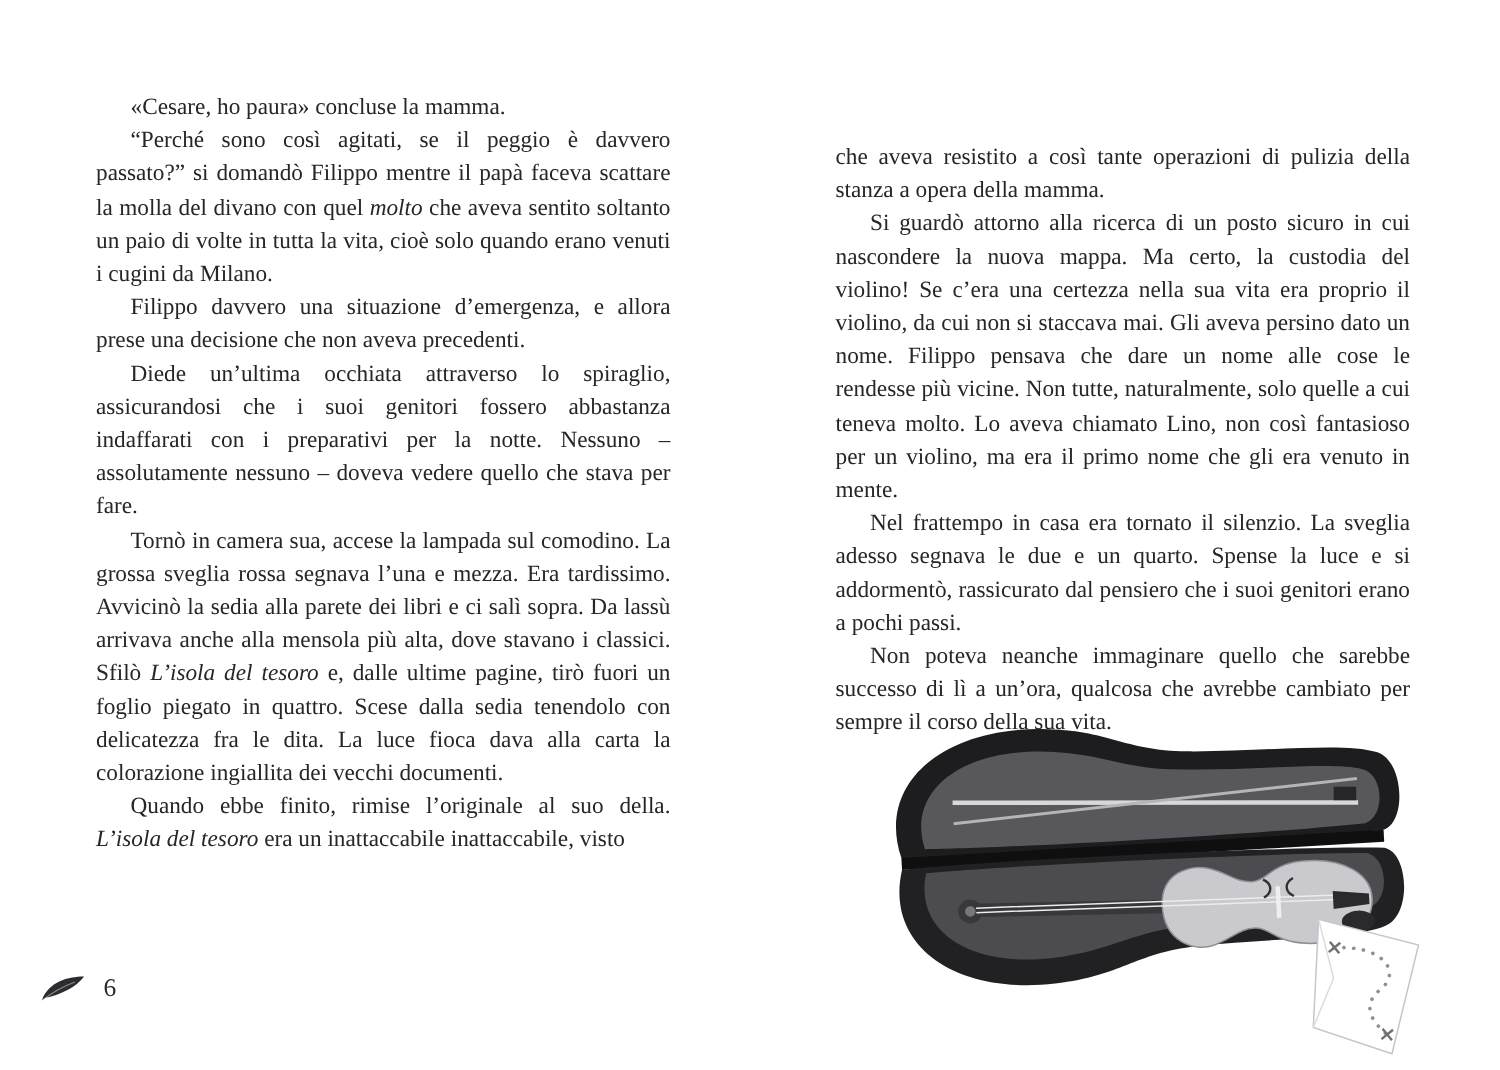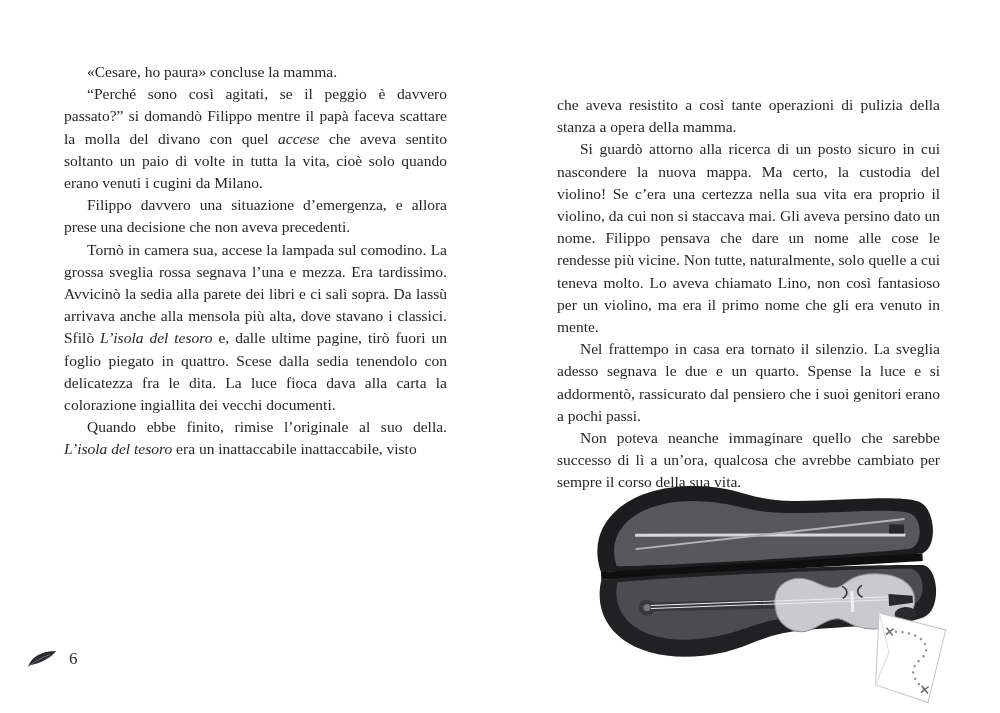--- a/index.html
+++ b/index.html
@@ -39,22 +39,23 @@
     width: 374px; height: 240px;
   }
 </style>
 </head>
 <body>
 
 <div class="page">
 
   <div class="col" id="col-left">
       <p class="indent"><span>«Cesare, ho paura» concluse la mamma.</span></p>
-      <p class="indent"><span>“Perché sono così agitati, se il peggio è davvero passato?” si domandò Filippo mentre il papà faceva scattare la molla del divano con quel </span><em>accese</em><span> che aveva sentito soltanto un paio di volte in tutta la vita, cioè solo quando erano venuti i cugini da Milano.</span></p>
+      <p class="indent"><span>“Perché sono così agitati, se il peggio è davvero passato?” si domandò Filippo mentre il papà faceva scattare la molla del divano con quel </span><em>molto</em><span> che aveva sentito soltanto un paio di volte in tutta la vita, cioè solo quando erano venuti i cugini da Milano.</span></p>
       <p class="indent"><span>Filippo davvero una situazione d’emergenza, e allora prese una decisione che non aveva precedenti.</span></p>
+      <p class="indent"><span>Diede un’ultima occhiata attraverso lo spiraglio, assicurandosi che i suoi genitori fossero abbastanza indaffarati con i preparativi per la notte. Nessuno – assolutamente nessuno – doveva vedere quello che stava per fare.</span></p>
       <p class="indent"><span>Tornò in camera sua, accese la lampada sul comodino. La grossa sveglia rossa segnava l’una e mezza. Era tardissimo. Avvicinò la sedia alla parete dei libri e ci salì sopra. Da lassù arrivava anche alla mensola più alta, dove stavano i classici. Sfilò </span><em>L’isola del tesoro</em><span> e, dalle ultime pagine, tirò fuori un foglio piegato in quattro. Scese dalla sedia tenendolo con delicatezza fra le dita. La luce fioca dava alla carta la colorazione ingiallita dei vecchi documenti.</span></p>
       <p class="indent"><span>Quando ebbe finito, rimise l’originale al suo della. </span><em>L’isola del tesoro</em><span> era un inattaccabile inattaccabile, visto</span></p>
     </div>
   <div class="col" id="col-right">
       <p><span>che aveva resistito a così tante operazioni di pulizia della stanza a opera della mamma.</span></p>
       <p class="indent"><span>Si guardò attorno alla ricerca di un posto sicuro in cui nascondere la nuova mappa. Ma certo, la custodia del violino! Se c’era una certezza nella sua vita era proprio il violino, da cui non si staccava mai. Gli aveva persino dato un nome. Filippo pensava che dare un nome alle cose le rendesse più vicine. Non tutte, naturalmente, solo quelle a cui teneva molto. Lo aveva chiamato Lino, non così fantasioso per un violino, ma era il primo nome che gli era venuto in mente.</span></p>
       <p class="indent"><span>Nel frattempo in casa era tornato il silenzio. La sveglia adesso segnava le due e un quarto. Spense la luce e si addormentò, rassicurato dal pensiero che i suoi genitori erano a pochi passi.</span></p>
       <p class="indent"><span>Non poteva neanche immaginare quello che sarebbe successo di lì a un’ora, qualcosa che avrebbe cambiato per sempre il corso della sua vita.</span></p>
     </div>
 

